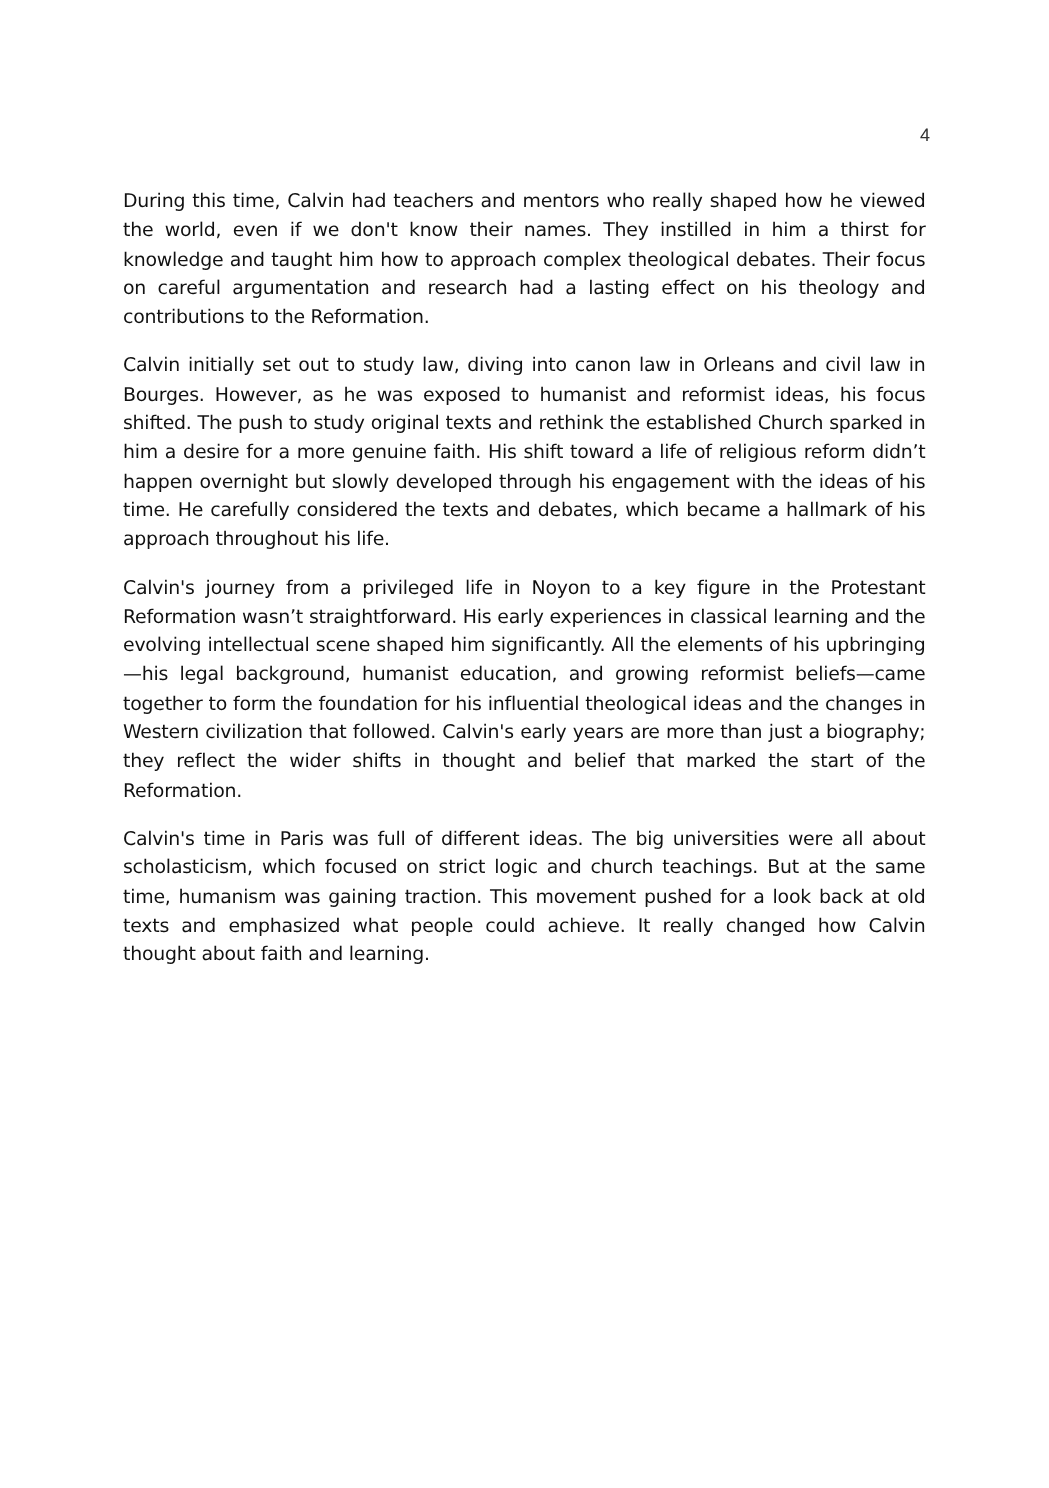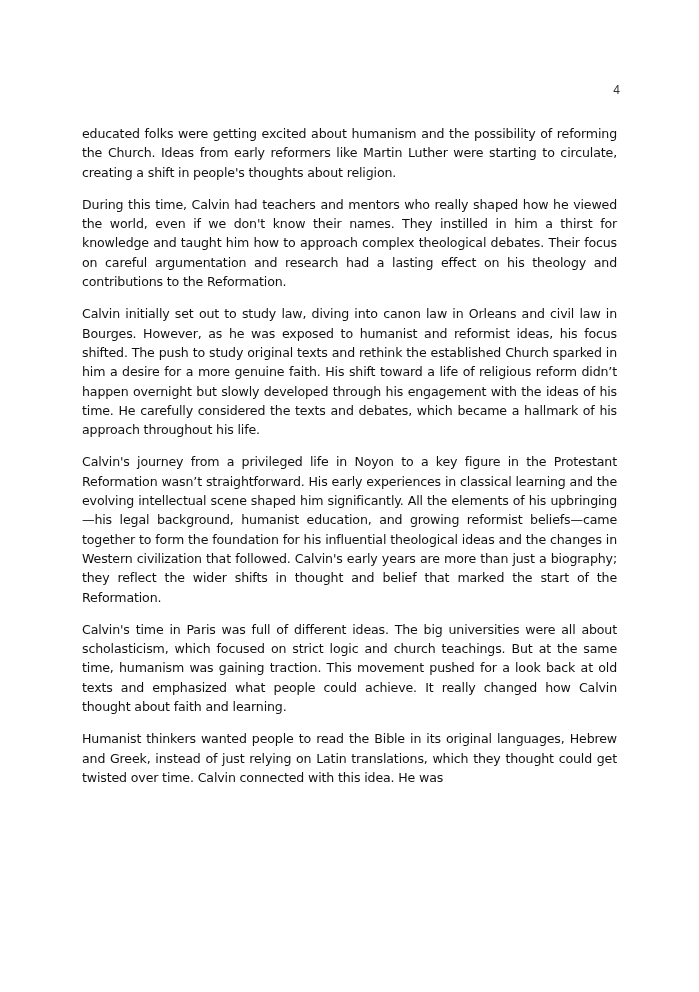--- a/index.html
+++ b/index.html
@@ -46,19 +46,17 @@
       font-weight: bold;
       letter-spacing: -0.1px;
     }
   </style>
 </head>
 <body>
 
 <div class="page-number">4</div>
 
 <div class="content">
-  <p class="para">educated folks were getting excited about humanism and the possibility of reforming the Church. Ideas from early reformers like Martin Luther were starting to circulate, creating a shift in people's thoughts about religion.</p>
   <p class="para">During this time, Calvin had teachers and mentors who really shaped how he viewed the world, even if we don't know their names. They instilled in him a thirst for knowledge and taught him how to approach complex theological debates. Their focus on careful argumentation and research had a lasting effect on his theology and contributions to the Reformation.</p>
   <p class="para">Calvin initially set out to study law, diving into canon law in Orleans and civil law in Bourges. However, as he was exposed to humanist and reformist ideas, his focus shifted. The push to study original texts and rethink the established Church sparked in him a desire for a more genuine faith. His shift toward a life of religious reform didn’t happen overnight but slowly developed through his engagement with the ideas of his time. He carefully considered the texts and debates, which became a hallmark of his approach throughout his life.</p>
   <p class="para">Calvin's journey from a privileged life in Noyon to a key figure in the Protestant Reformation wasn’t straightforward. His early experiences in classical learning and the evolving intellectual scene shaped him significantly. All the elements of his upbringing—his legal background, humanist education, and growing reformist beliefs—came together to form the foundation for his influential theological ideas and the changes in Western civilization that followed. Calvin's early years are more than just a biography; they reflect the wider shifts in thought and belief that marked the start of the Reformation.</p>
   <p class="para">Calvin's time in Paris was full of different ideas. The big universities were all about scholasticism, which focused on strict logic and church teachings. But at the same time, humanism was gaining traction. This movement pushed for a look back at old texts and emphasized what people could achieve. It really changed how Calvin thought about faith and learning.</p>
-  <p class="para">Humanist thinkers wanted people to read the Bible in its original languages, Hebrew and Greek, instead of just relying on Latin translations, which they thought could get twisted over time. Calvin connected with this idea. He was</p>
 </div>
 
 </body></html>

